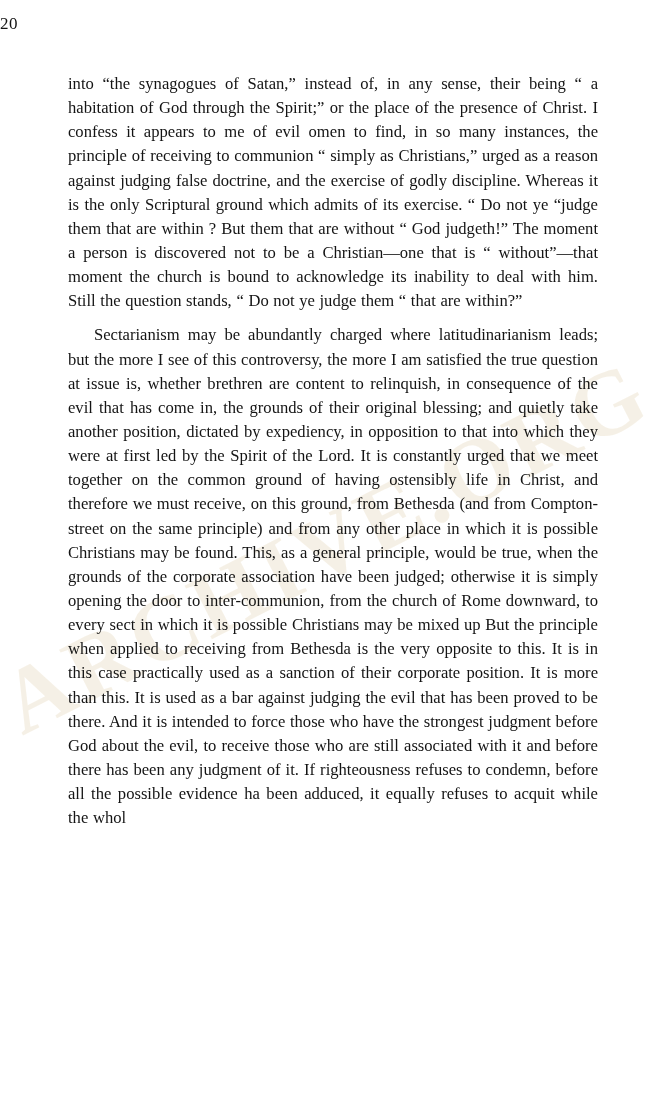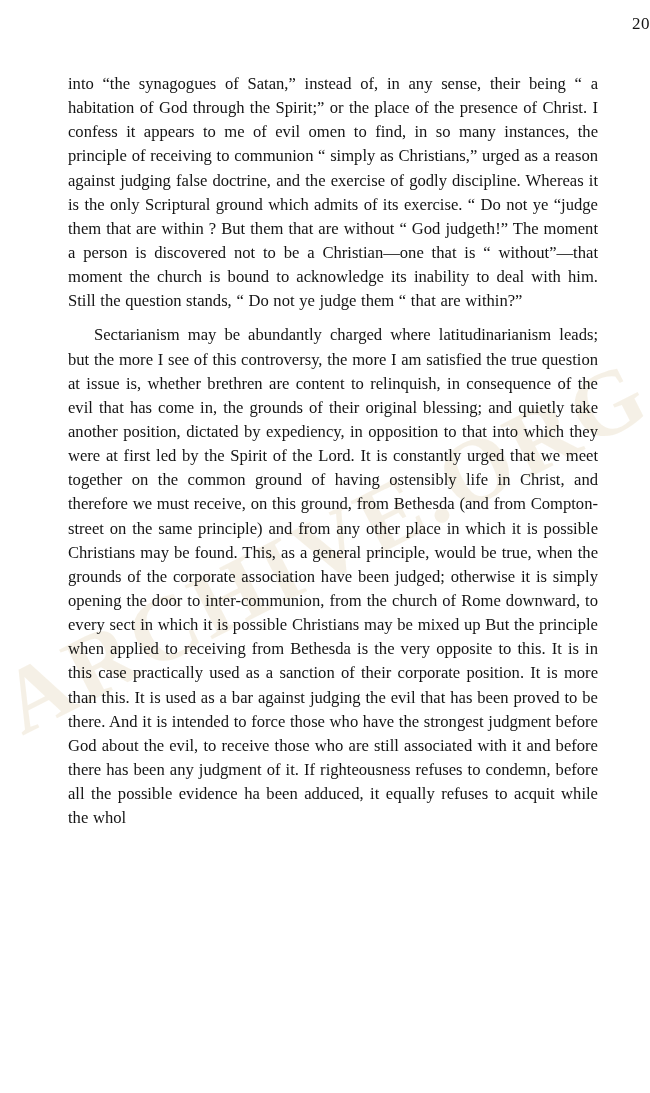--- a/index.html
+++ b/index.html
@@ -44,21 +44,21 @@
   .page {
     position: relative;
     z-index: 1;
     width: 650px;
     height: 1093px;
     box-sizing: border-box;
     padding: 0;
   }
 
   .page-number {
-    text-align: right;
+    text-align: left;
     font-size: 17px;
     margin: 0;
     padding-top: 14px;
     letter-spacing: 0.5px;
   }
 
   .body-text {
     margin: 0;
     padding: 38px 52px 0 68px;
   }

